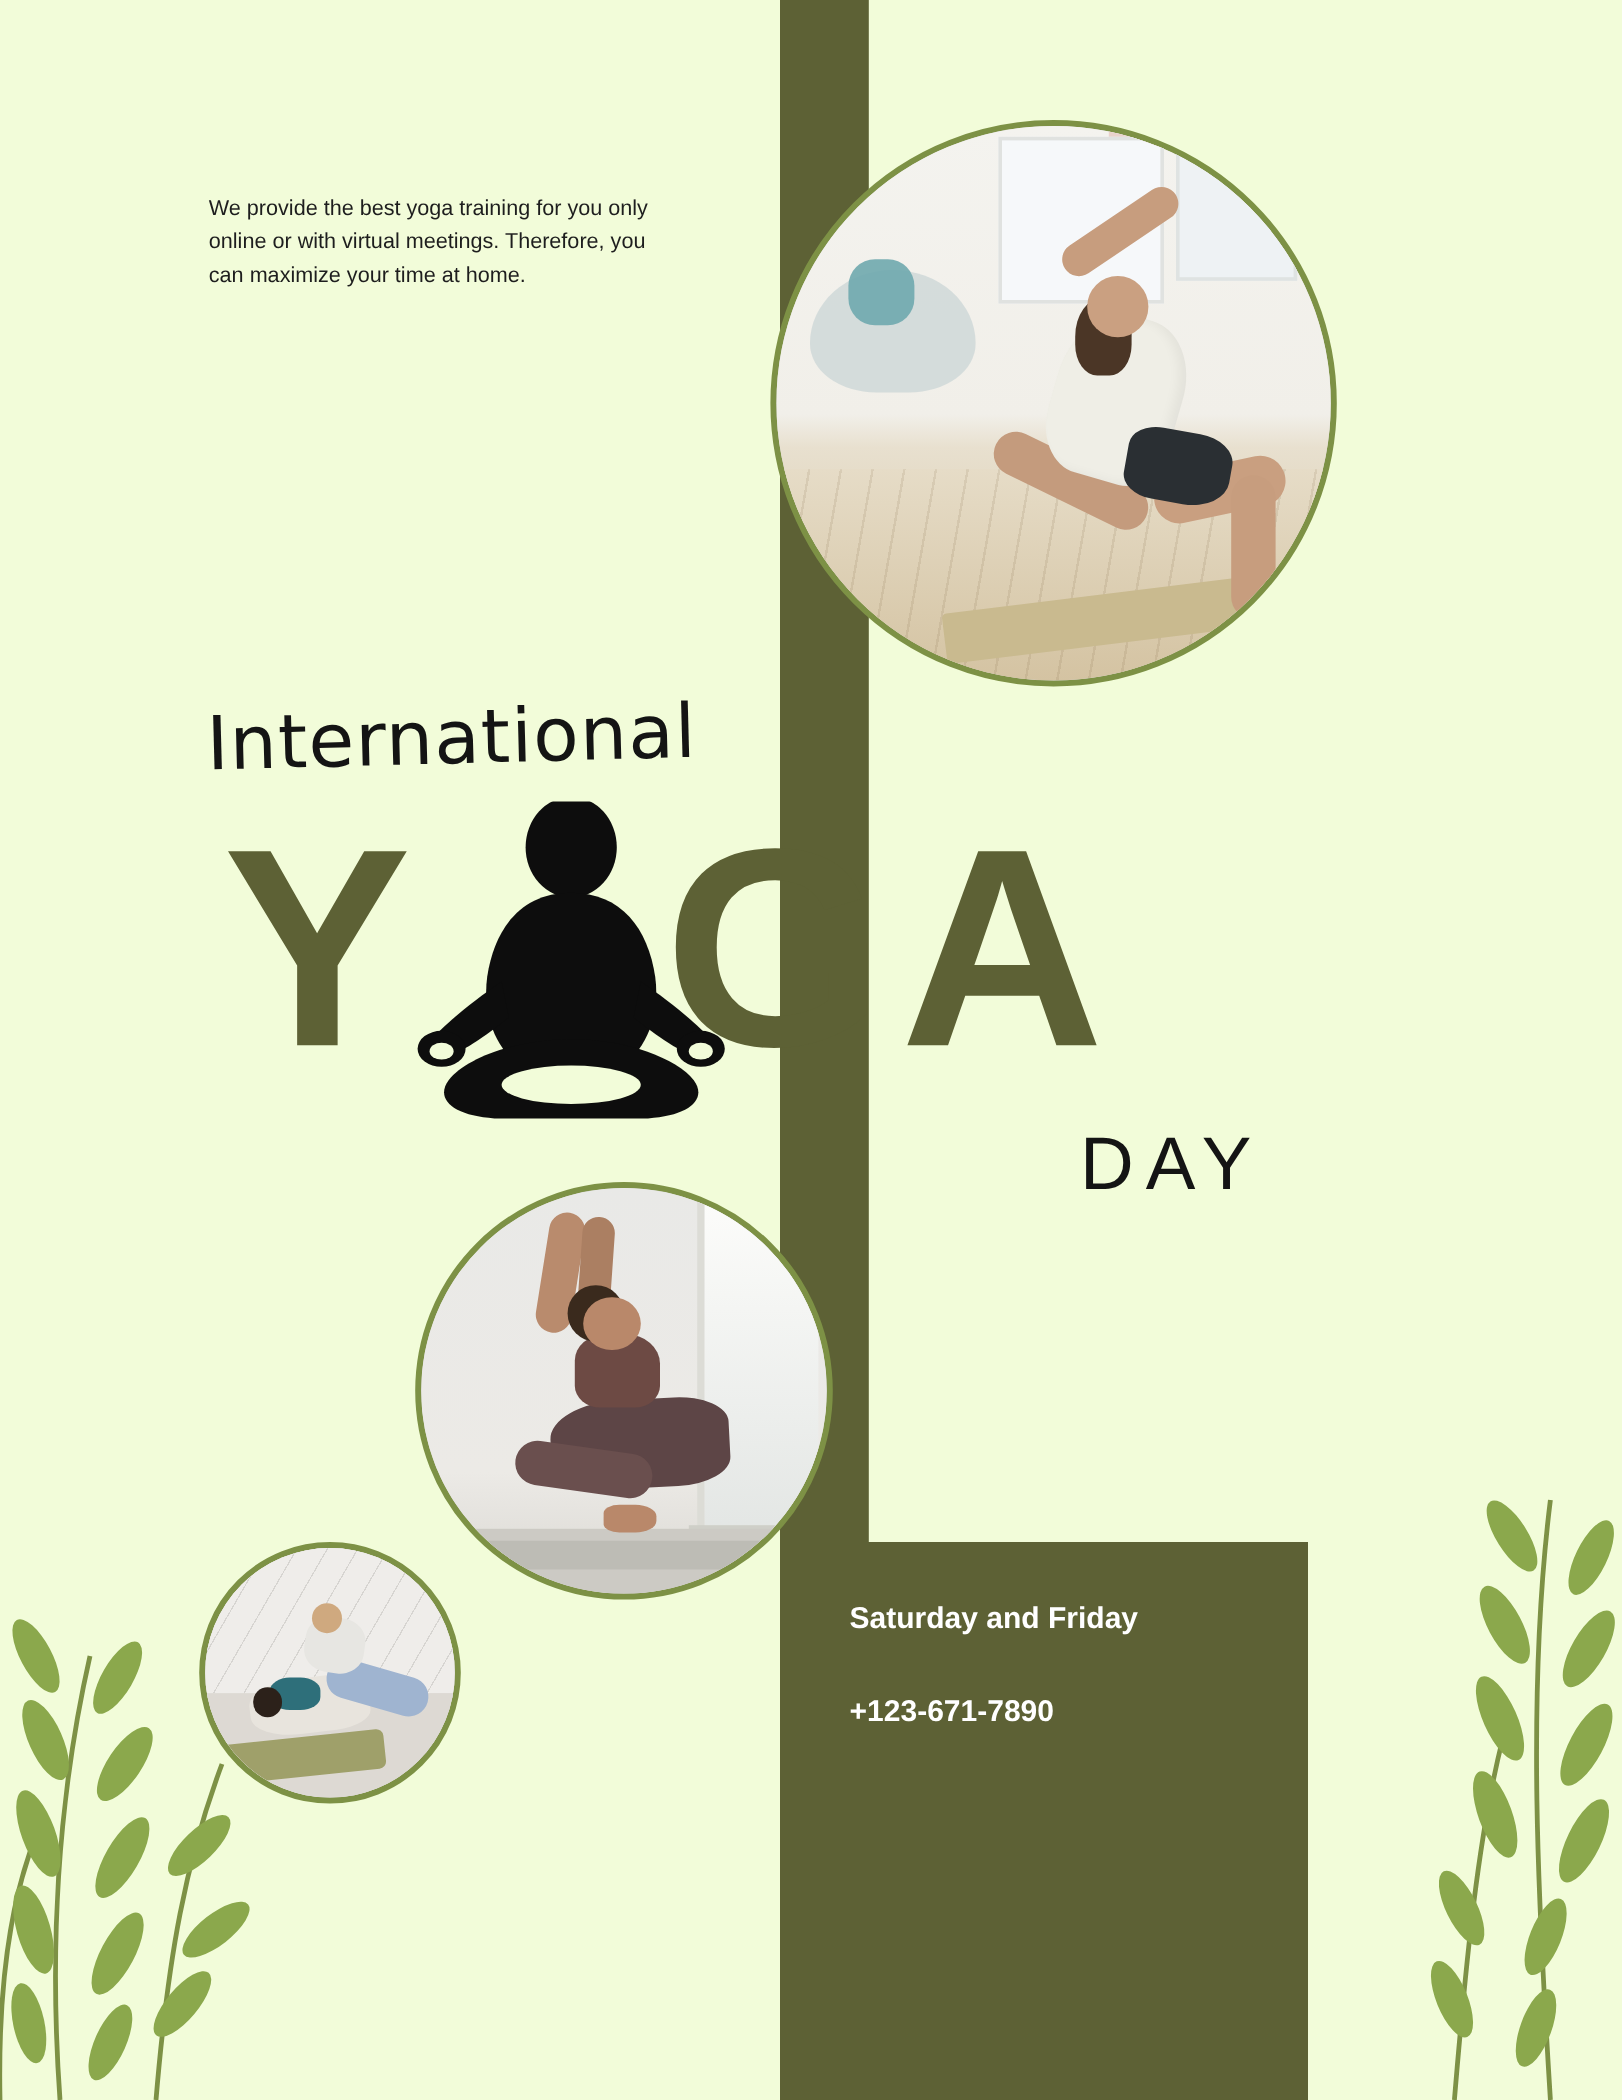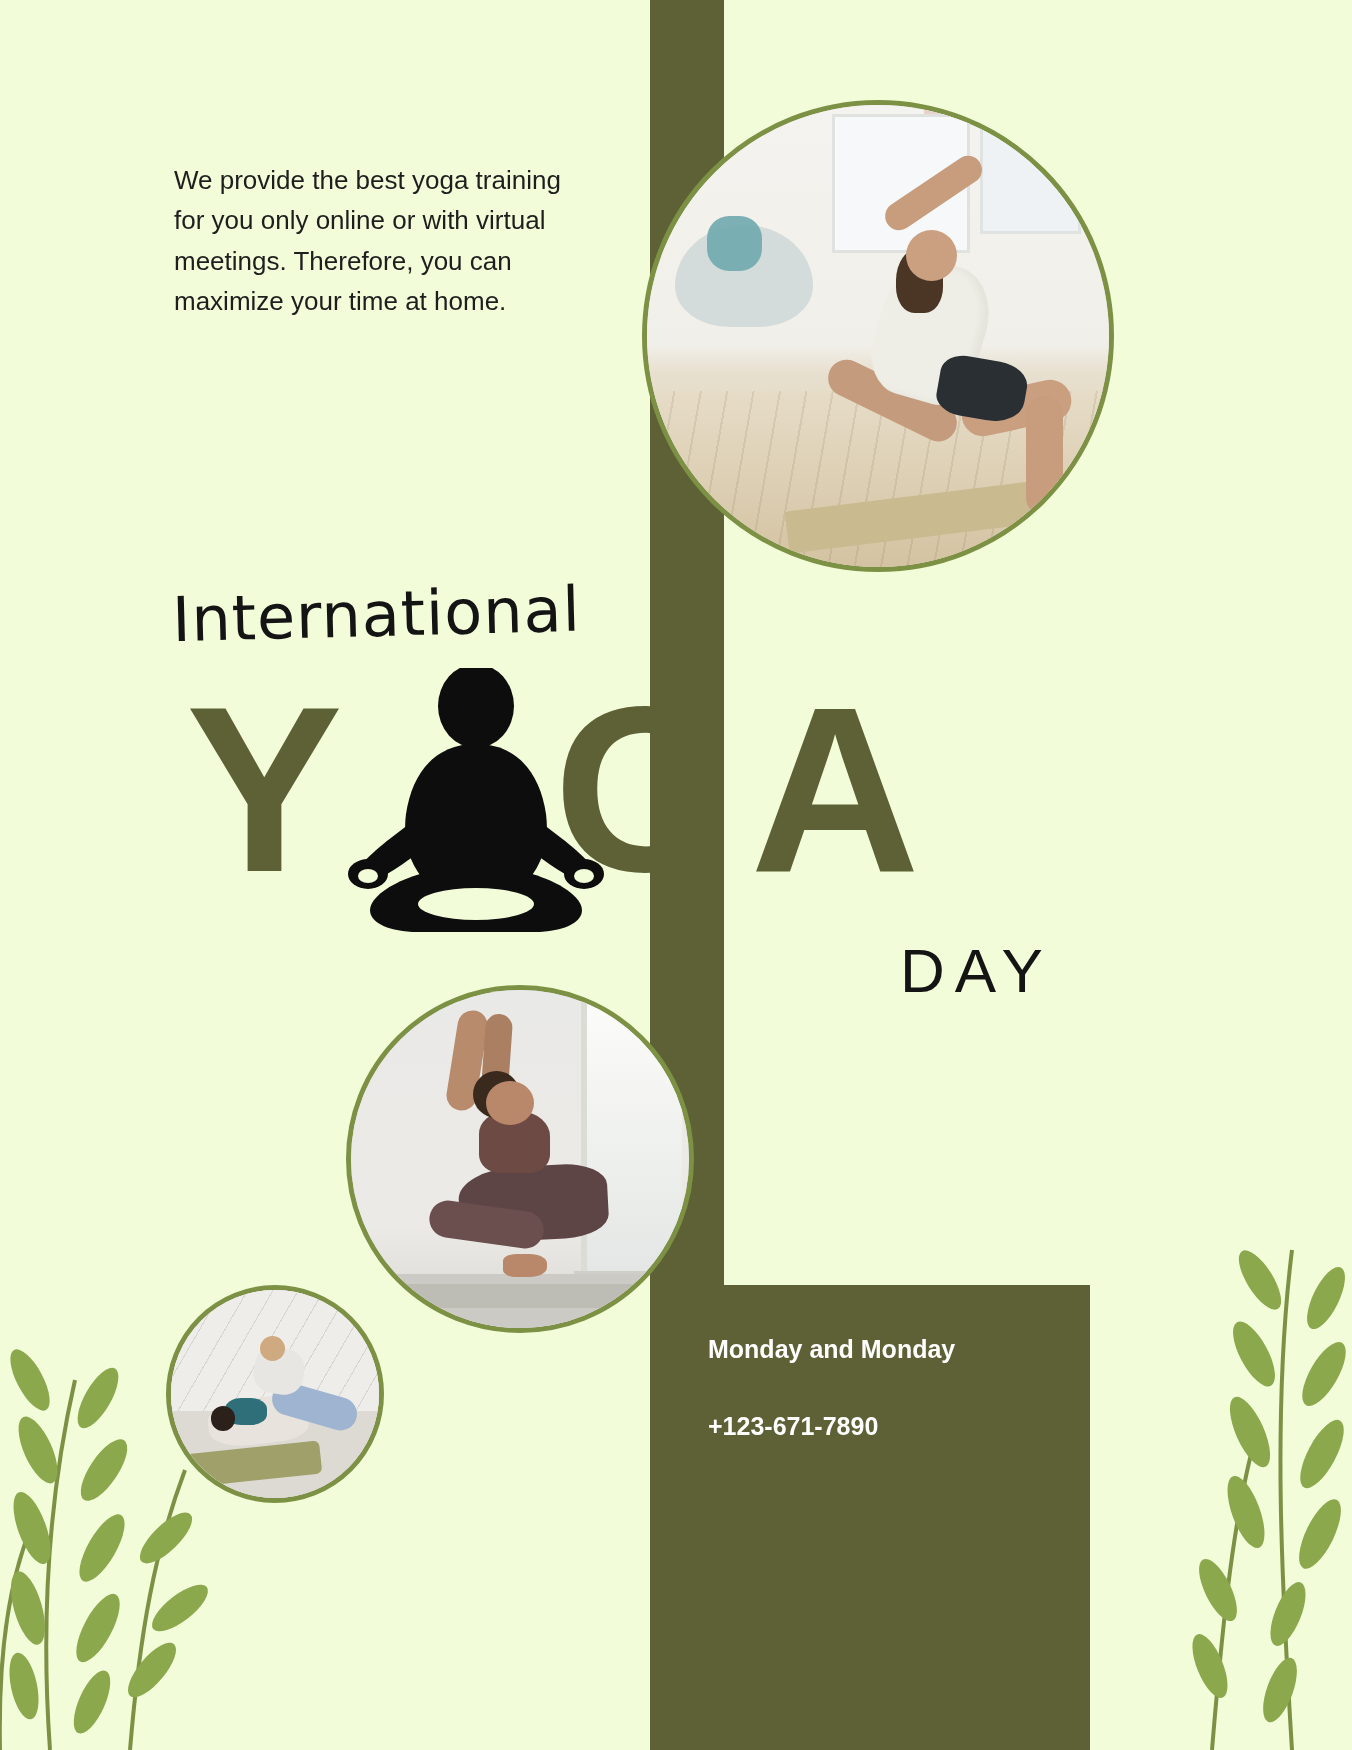--- a/index.html
+++ b/index.html
@@ -39,21 +39,21 @@
     width: 390px;
   }
   .about-title {
     font-size: 34px;
     font-weight: bold;
     color: #7d9145;
     margin: 0 0 14px 0;
     letter-spacing: 0.2px;
   }
   .about-text {
-    font-size: 26px;
+    font-size: 18px;
     line-height: 1.55;
     color: #1e1e1e;
     margin: 0;
   }
 
   
   .photo-circle {
     position: absolute;
     border-radius: 50%;
     border: 5px solid #7d9145;
@@ -479,21 +479,21 @@
     <div class="std-body"></div>
     <div class="std-top"></div>
     <div class="std-head"></div>
     <div class="ins-leg"></div>
     <div class="ins-top"></div>
     <div class="ins-head"></div>
   </div>
 </div>
 
 <div class="info">
-  <p class="info-line">Monday and Monday</p>
+  <p class="info-line">Saturday and Friday</p>
   <div class="info-gap"></div>
   <p class="info-line">+123-671-7890</p>
 </div>
 
 <div class="leaves-left">
   <svg viewBox="0 0 300 620" width="300" height="620" aria-hidden="true">
     <g stroke="#7d9145" stroke-width="4" fill="none">
       <path d="M70 620 C60 480 70 360 95 250"></path>
       <path d="M150 620 C160 500 175 420 205 340"></path>
       <path d="M20 620 C18 520 30 450 50 400"></path>

